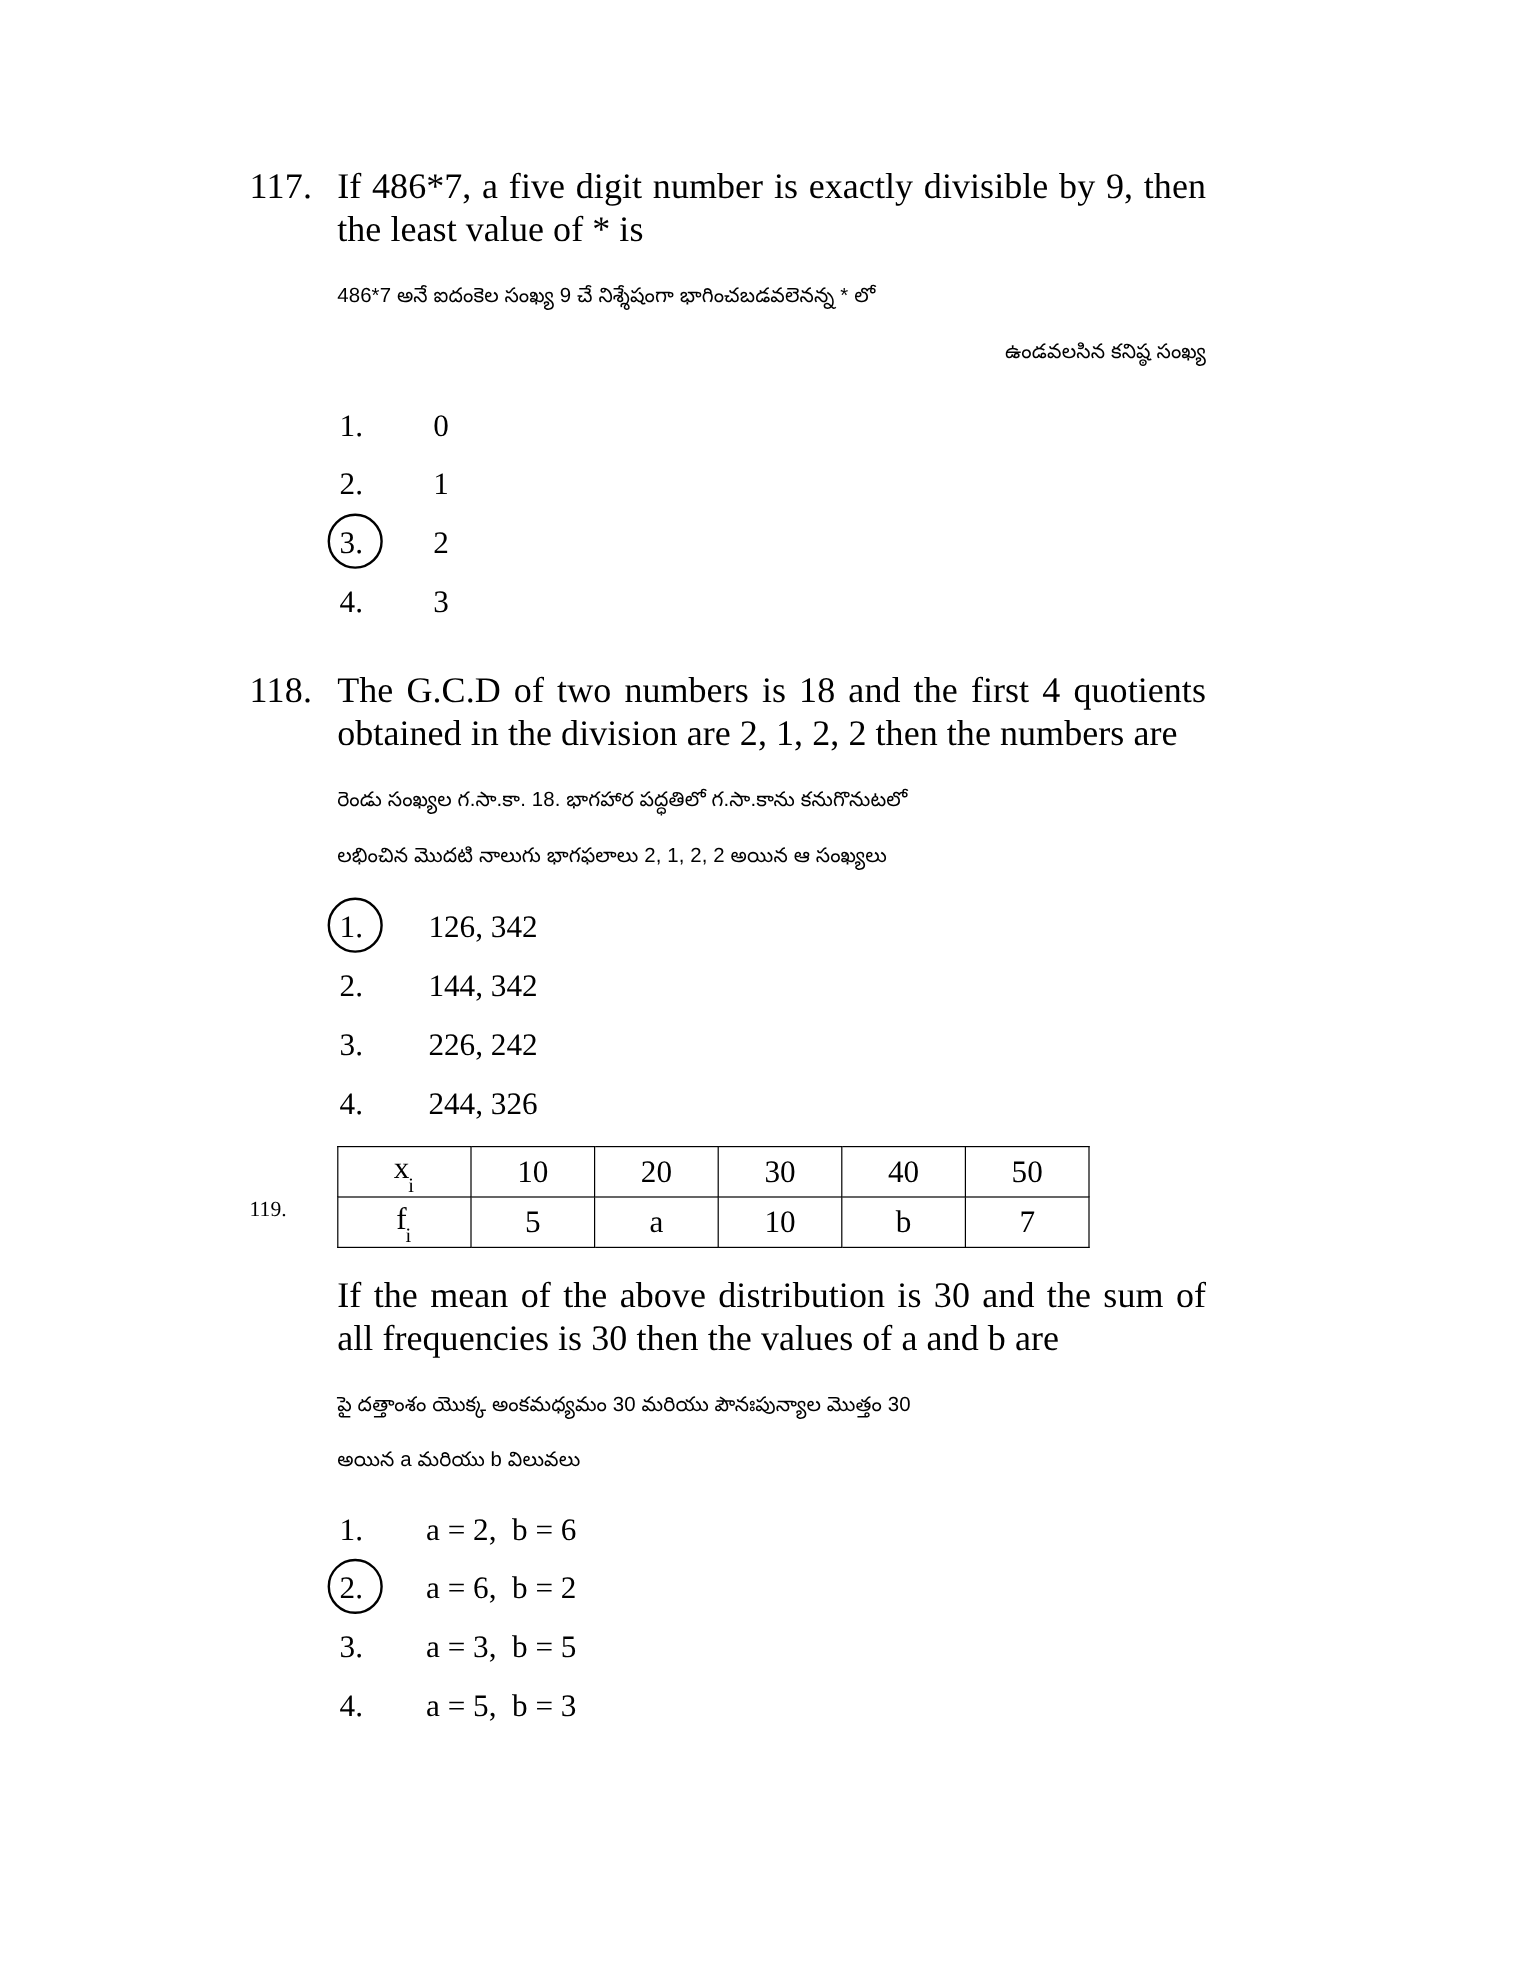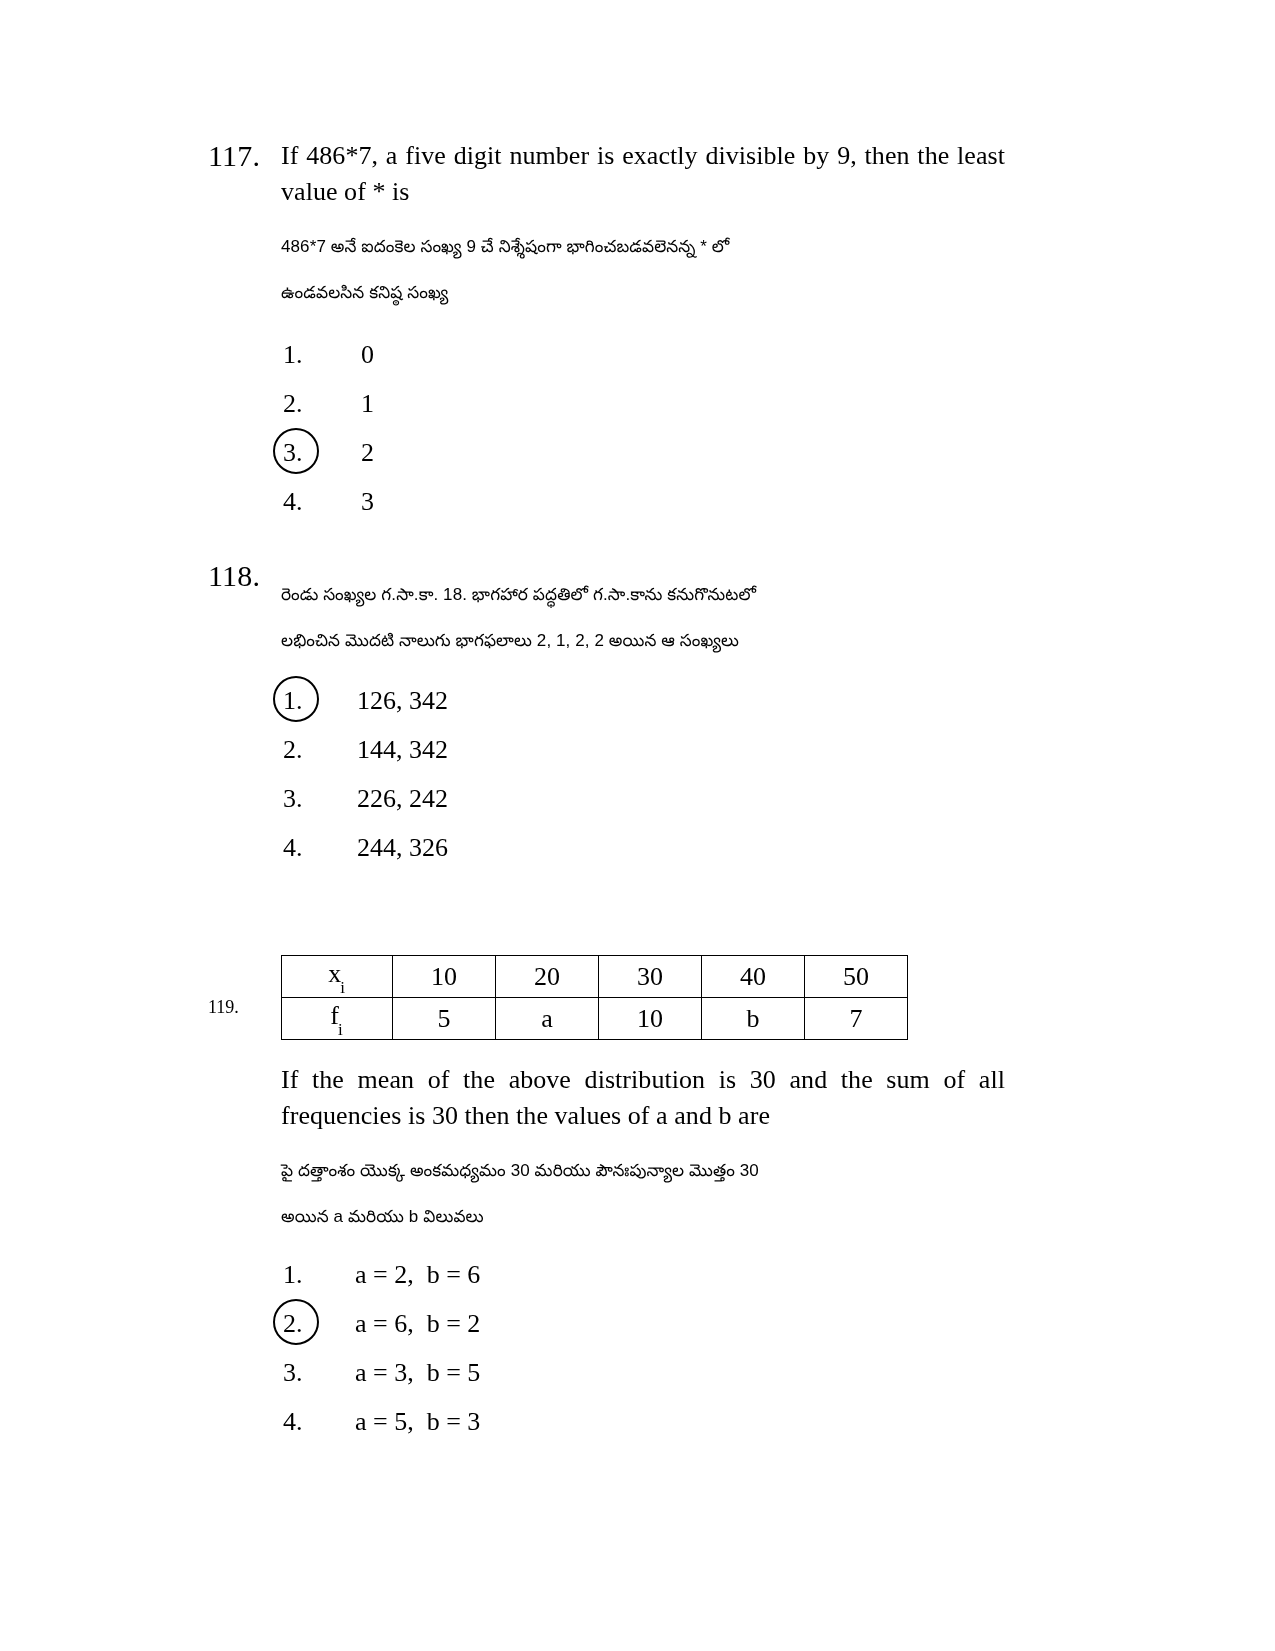--- a/index.html
+++ b/index.html
@@ -37,21 +37,21 @@
     line-height: 36px;
     text-align: left;
     letter-spacing: 0.2px;
   }
   .q-body {
     position: absolute;
     left: 281px;
     width: 724px;
   }
   .eng {
-    font-size: 26px;
+    font-size: 30px;
     line-height: 36px;
     text-align: justify;
     text-justify: inter-word;
     letter-spacing: 0.05px;
   }
   .tel {
     font-family: "Liberation Sans", "DejaVu Sans", sans-serif;
     font-size: 17px;
     line-height: 46px;
     margin-top: 14px;
@@ -143,21 +143,21 @@
 </head>
 <body>
 
 <div class="page">
 
   <div class="question" style="top:138px;">
     <div class="q-num">117.</div>
     <div class="q-body">
       <div class="eng">If 486*7, a five digit number is exactly divisible by 9, then the least value of * is</div>
       <div class="tel">486*7 అనే ఐదంకెల సంఖ్య 9 చే నిశ్శేషంగా భాగించబడవలెనన్న * లో</div>
-      <div class="tel" style="margin-top:0px;">ఉండవలసిన కనిష్ఠ సంఖ్య</div>
+      <div class="tel" style="margin-top:0px;text-align:right;">ఉండవలసిన కనిష్ఠ సంఖ్య</div>
 
       <div class="options">
         <div class="opt">
           <div class="opt-num"><span class="numtxt">1.</span></div>
           <div class="opt-text c1">0</div>
         </div>
         <div class="opt">
           <div class="opt-num"><span class="numtxt">2.</span></div>
           <div class="opt-text c1">1</div>
         </div>
@@ -169,20 +169,21 @@
           <div class="opt-num"><span class="numtxt">4.</span></div>
           <div class="opt-text c1">3</div>
         </div>
       </div>
     </div>
   </div>
 
   <div class="question" style="top:558px;">
     <div class="q-num">118.</div>
     <div class="q-body">
+      <div class="eng">The G.C.D of two numbers is 18 and the first 4 quotients obtained in the division are 2, 1, 2, 2 then the numbers are</div>
       <div class="tel just">రెండు సంఖ్యల గ.సా.కా.  18.  భాగహార పద్ధతిలో గ.సా.కాను కనుగొనుటలో</div>
       <div class="tel" style="margin-top:0px;">లభించిన మొదటి నాలుగు భాగఫలాలు 2,  1,  2,  2 అయిన ఆ సంఖ్యలు</div>
 
       <div class="options" style="margin-top:20px;">
         <div class="opt">
           <div class="opt-num circled"><span class="numtxt">1.</span></div>
           <div class="opt-text c2">126, 342</div>
         </div>
         <div class="opt">
           <div class="opt-num"><span class="numtxt">2.</span></div>

